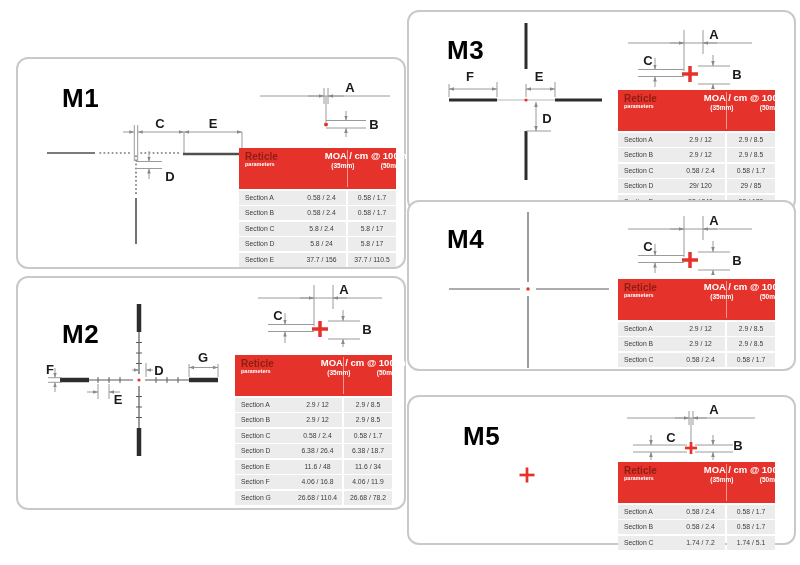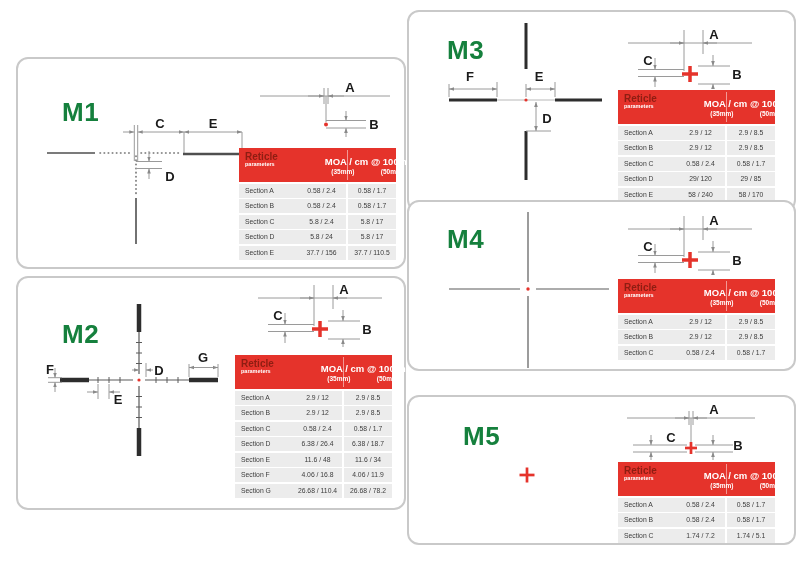--- a/index.html
+++ b/index.html
@@ -4,43 +4,43 @@
 <style>
   html,body{margin:0;padding:0;background:#fff;}
   .page{position:relative;width:800px;height:565px;background:#ffffff;overflow:hidden;
         font-family:"Liberation Sans",sans-serif;}
   .panel{position:absolute;background:#fff;border:2px solid #c9c9c9;border-radius:12px;box-sizing:border-box;}
   #p-m1{left:16px;top:57px;width:390px;height:212px}
   #p-m2{left:16px;top:276px;width:390px;height:234px}
   #p-m3{left:407px;top:10px;width:389px;height:202px}
   #p-m4{left:407px;top:200px;width:389px;height:171px}
   #p-m5{left:407px;top:395px;width:389px;height:150px}
-  .mtitle{position:absolute;font-weight:bold;font-size:26px;line-height:1;color:#15803d;letter-spacing:.5px;}
+  .mtitle{position:absolute;font-weight:bold;font-size:26px;line-height:1;color:#000000;letter-spacing:.5px;}
   .dg{position:absolute;overflow:visible;}
   
   .rl{stroke:#4f4f4f;stroke-width:1.6;fill:none}
   .rl2{stroke:#4f4f4f;stroke-width:2.6;fill:none}
   .dotln{stroke:#6e6e6e;stroke-width:1.6;stroke-dasharray:.5 3.6;stroke-linecap:round;fill:none}
   .dim{stroke:#9a9a9a;stroke-width:1;fill:none}
   .thick{stroke:#2d2d2d;stroke-width:4.5;fill:none}
   .thick3{stroke:#2d2d2d;stroke-width:3;fill:none}
   .thin{stroke:#5a5a5a;stroke-width:1.2;fill:none}
   .tick{stroke:#5a5a5a;stroke-width:1;fill:none}
   .thinlt{stroke:#b8b8b8;stroke-width:1;fill:none}
   .cross{stroke:#e5332b;stroke-width:3.5;fill:none}
   .cross-sm{stroke:#e5332b;stroke-width:2.7;fill:none}
   .reddot{fill:#e5332b}
   .lt{font-family:"Liberation Sans",sans-serif;font-weight:bold;font-size:13px;fill:#1b1b1b;text-anchor:middle}
   
   .rtable{position:absolute;width:157px;}
-  .rt-head{height:34px;background:#e5332b;color:#fff;position:relative;display:flex;gap:40px;}
+  .rt-head{height:41px;background:#e5332b;color:#fff;position:relative;display:flex;gap:40px;}
   .rt-c1{width:58px;box-sizing:border-box;padding:3px 0 0 6px;}
   .rt-c1 .t{font-size:10px;font-weight:bold;color:#8e1d12;line-height:1.1;}
   .rt-c1 .s{font-size:5.5px;font-weight:bold;color:#fff;line-height:1;}
-  .rt-c2{width:99px;text-align:center;padding-top:9px;box-sizing:border-box;}
+  .rt-c2{width:99px;text-align:center;padding-top:3px;box-sizing:border-box;}
   .rt-c2 .t{font-size:9.5px;font-weight:bold;line-height:1.15;white-space:nowrap;}
   .rt-subs{display:flex;font-size:6.5px;font-weight:bold;line-height:1.2;}
   .rt-subs .s35{width:50px;text-align:center;}
   .rt-subs .s50{width:49px;text-align:center;}
   .rt-sep{position:absolute;left:108px;top:2px;bottom:2px;width:1px;background:rgba(255,255,255,.5);}
   .rt-body{display:flex;flex-direction:column;gap:1.5px;margin-top:1.5px;}
   .trow{display:flex;gap:2px;height:14px;line-height:14px;font-size:6.8px;color:#3c3c3c;}
   .c-left{width:107px;background:#ececec;display:flex;}
   .c-sec{width:58px;box-sizing:border-box;padding-left:6px;text-align:left;white-space:nowrap;}
   .c-v35{flex:1;text-align:center;white-space:nowrap;}
@@ -53,21 +53,21 @@
   <defs>
     <marker id="ah" viewBox="0 0 6 6" refX="6" refY="3" markerWidth="5" markerHeight="5" markerUnits="userSpaceOnUse" orient="auto-start-reverse">
       <path d="M0,0.8 L6,3 L0,5.2 Z" fill="#8a8a8a"></path>
     </marker>
   </defs>
 </svg>
 
 <div class="page">
 
   <section class="panel" id="p-m1">
-    <div class="mtitle" style="left:44px;top:40px">M1</div>
+    <div class="mtitle" style="left:44px;top:26px">M1</div>
 
     <svg class="dg" style="left:25px;top:45px" width="200" height="150" viewBox="0 0 200 150">
       <line x1="4" y1="49" x2="52" y2="49" class="rl"></line>
       <line x1="57" y1="49" x2="87" y2="49" class="dotln"></line>
       <line x1="91.3" y1="21" x2="91.3" y2="57" class="dim"></line>
       <line x1="94.7" y1="21" x2="94.7" y2="57" class="dim"></line>
       <line x1="98" y1="49" x2="138" y2="49" class="dotln"></line>
       <line x1="141" y1="28" x2="141" y2="49" class="dim"></line>
       <line x1="199" y1="28" x2="199" y2="49" class="dim"></line>
       <line x1="140" y1="50" x2="200" y2="50" class="rl2"></line>

